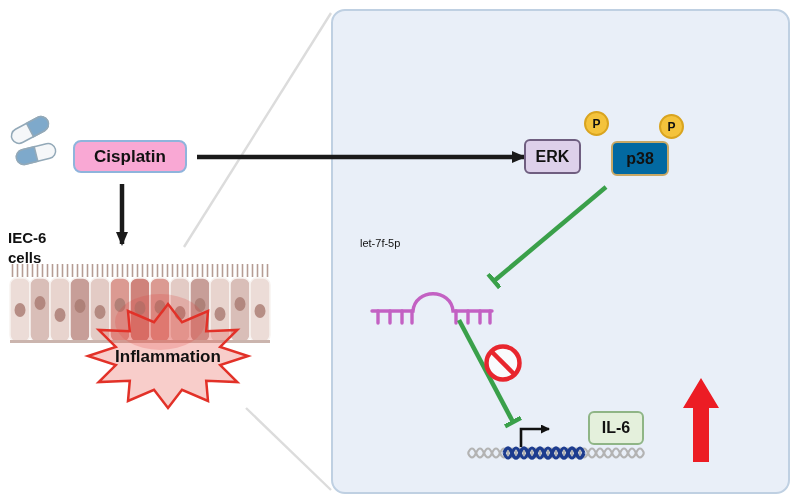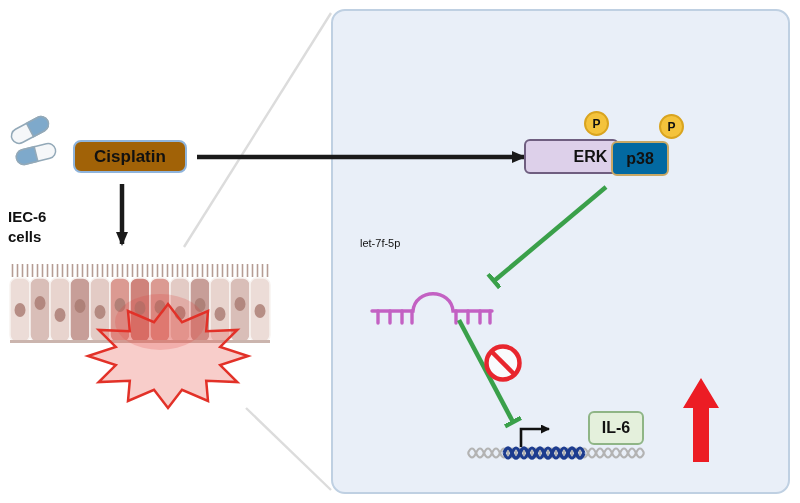--- a/index.html
+++ b/index.html
@@ -7,28 +7,28 @@
     position:relative;width:800px;height:503px;background:#ffffff;
     font-family:"Liberation Sans",sans-serif;overflow:hidden;color:#111;
   }
   .panel{
     position:absolute;left:331px;top:9px;width:455px;height:481px;
     background:#e9eff8;border:2px solid #bfd0e2;border-radius:14px;z-index:1;
   }
   svg.overlay{position:absolute;left:0;top:0;z-index:2;}
   .label{position:absolute;z-index:3;}
   .cisplatin{
-    left:73px;top:140px;width:110px;height:29px;background:#a16207;
+    left:73px;top:140px;width:110px;height:29px;background:#f9a8d4;
     border:2px solid #8fb4dc;border-radius:8px;font-weight:bold;font-size:17px;
     display:flex;align-items:center;justify-content:center;
   }
-  .iec{left:8px;top:207px;font-weight:bold;font-size:15px;line-height:1.3;}
+  .iec{left:8px;top:228px;font-weight:bold;font-size:15px;line-height:1.3;}
   .inflammation{left:88px;top:347px;width:160px;text-align:center;font-weight:bold;font-size:17px;}
   .kinase{display:flex;align-items:center;justify-content:center;font-weight:bold;font-size:16px;border-radius:6px;}
-  .erk{left:524px;top:139px;width:53px;height:31px;background:#ddd0ea;border:2px solid #6f5e80;padding-left:38px;}
+  .erk{left:524px;top:139px;width:53px;height:31px;background:#ddd0ea;border:2px solid #6f5e80;}
   .p38{left:611px;top:141px;width:54px;height:31px;background:#0369a1;border:2px solid #c9a865;}
   .pbadge{
     position:absolute;width:21px;height:21px;border-radius:50%;background:#f4c33c;
     border:2px solid #d9a41f;font-weight:bold;font-size:12px;display:flex;
     align-items:center;justify-content:center;z-index:4;
   }
   .pbadge.erk-p{left:584px;top:111px;}
   .pbadge.p38-p{left:659px;top:114px;}
   .mirna-labels{left:360px;top:236px;width:134px;text-align:left;font-weight:normal;font-size:11px;line-height:1.28;}
   .il6{
@@ -150,20 +150,21 @@
     <polygon points="693,462 693,408 683,408 701,378 719,408 709,408 709,462" fill="#ec1c24"></polygon>
   </svg>
 
   <div class="label cisplatin">Cisplatin</div>
 
   <div class="label iec">
     <div>IEC-6</div>
     <div>cells</div>
   </div>
 
+  <div class="label inflammation">Inflammation</div>
 
   <div class="label kinase erk">ERK</div>
   <div class="label kinase p38">p38</div>
 
   <div class="pbadge erk-p">P</div>
   <div class="pbadge p38-p">P</div>
 
   <div class="label mirna-labels">
     <div>let-7f-5p</div>
   </div>

